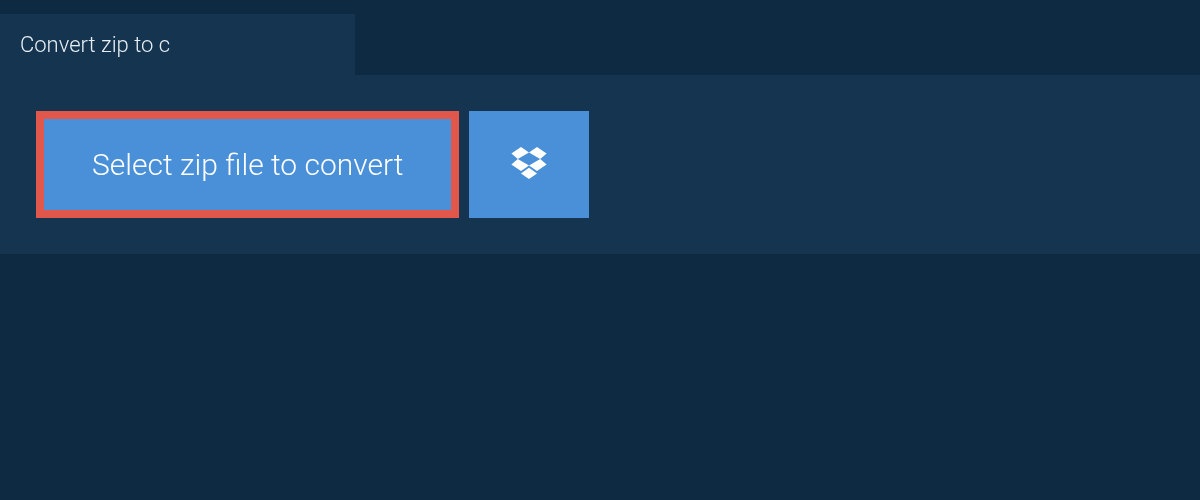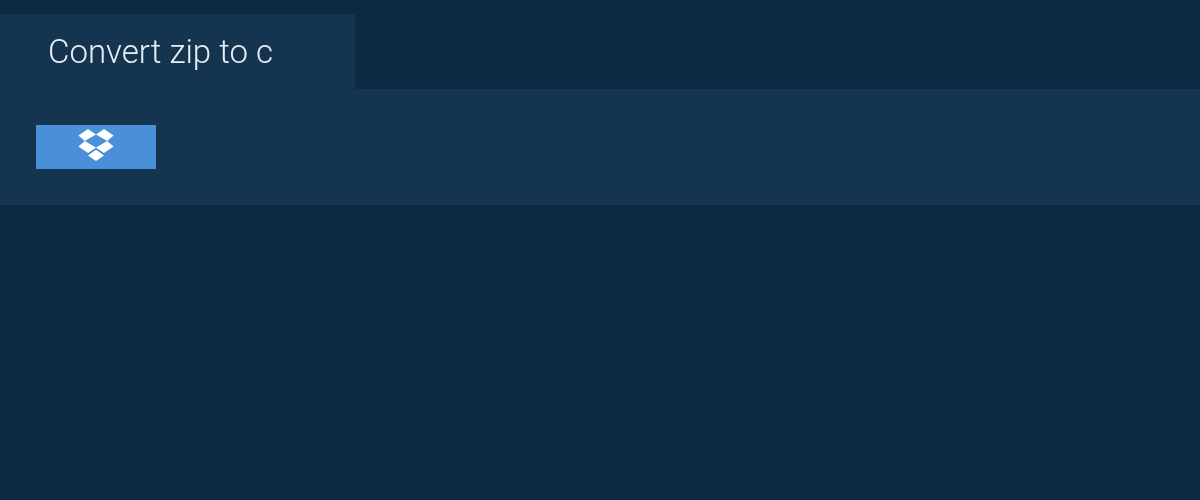--- a/index.html
+++ b/index.html
@@ -16,23 +16,22 @@
     }
     .tab-header {
       background: #14344f;
       display: inline-block;
       padding: 18px 28px 18px 20px;
       margin-top: 14px;
       width: 355px;
     }
     .tab-title {
       color: #e8eef4;
-      font-size: 33px;
+      font-size: 22px;
       font-weight: 300;
-      margin-left: 28px;
     }
     .content-area {
       background: #14344f;
       padding: 36px 36px 36px 36px;
       width: 100%;
     }
     .button-row {
       display: flex;
       gap: 10px;
     }
@@ -69,20 +68,23 @@
 <body>
 
 
 
 <div class="tab-header">
   <span class="tab-title">Convert zip to c</span>
 </div>
 
 <div class="content-area">
   <div class="button-row">
+    <div class="select-file-button">
+      <span class="select-file-label">Select zip file to convert</span>
+    </div>
     <div class="dropbox-button">
       <span>
         <svg class="dropbox-icon-svg" viewBox="0 0 50 50">
           <path d="M 15 5 L 3 13 L 11 20 L 25 12 L 15 5 Z"></path>
           <path d="M 35 5 L 25 12 L 39 20 L 47 13 L 35 5 Z"></path>
           <path d="M 3 27 L 15 35 L 25 28 L 11 20 L 3 27 Z"></path>
           <path d="M 47 27 L 39 20 L 25 28 L 35 35 L 47 27 Z"></path>
           <path d="M 15 38 L 25 31 L 35 38 L 25 45 L 15 38 Z"></path>
         </svg>
       </span>

